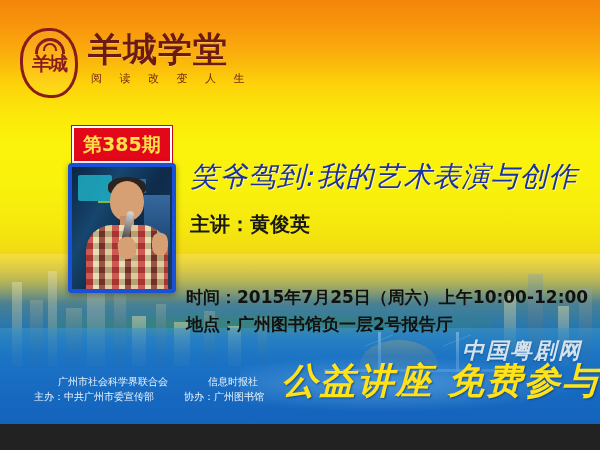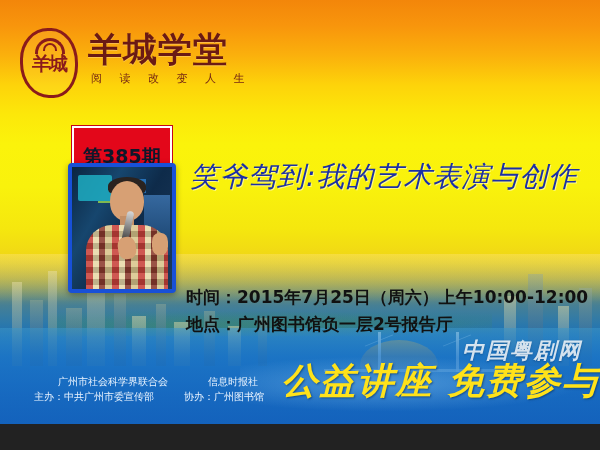--- a/index.html
+++ b/index.html
@@ -106,23 +106,23 @@
     letter-spacing:1px;text-shadow:0 1px 0 rgba(255,255,255,.25);
   }
   .logo-sub{
     margin-top:5px;color:#6B1A14;font-size:11px;letter-spacing:7px;
     padding-left:3px;opacity:.95;text-align:right;
   }
 
   
   .badge{
     position:absolute;left:72px;top:126px;
-    background:#E3071A;color:#0f172a;
+    background:#E3071A;color:#fde047;
     font-size:19px;font-weight:bold;
-    padding:16px 9px 3px;
+    padding:4px 9px 3px;
     border:2px solid #FFFFFF;
     box-shadow:0 0 0 1px #C40718;
     letter-spacing:0;white-space:nowrap;
   }
 
   
   .photo{
     position:absolute;left:68px;top:163px;width:108px;height:130px;
     border:4px solid #1850D8;border-radius:4px;
     overflow:hidden;background:#10131c;
@@ -274,20 +274,21 @@
     <div class="ph-hair"></div>
     <div class="ph-head"></div>
     <div class="ph-neck"></div>
     <div class="ph-body"></div>
     <div class="ph-mic"></div>
     <div class="ph-hand"></div>
     <div class="ph-hand2"></div>
   </div>
 
   <div class="title">笑爷驾到:我的艺术表演与创作</div>
+  <div class="speaker">主讲：黄俊英</div>
   <div class="time">时间：2015年7月25日（周六）上午10:00-12:00</div>
   <div class="place">地点：广州图书馆负一层2号报告厅</div>
 
   <div class="orgs">
     <div class="row">
       <div class="c1 ind">广州市社会科学界联合会</div>
       <div class="c2 ind">信息时报社</div>
     </div>
     <div class="row">
       <div class="c1">主办：中共广州市委宣传部</div>

